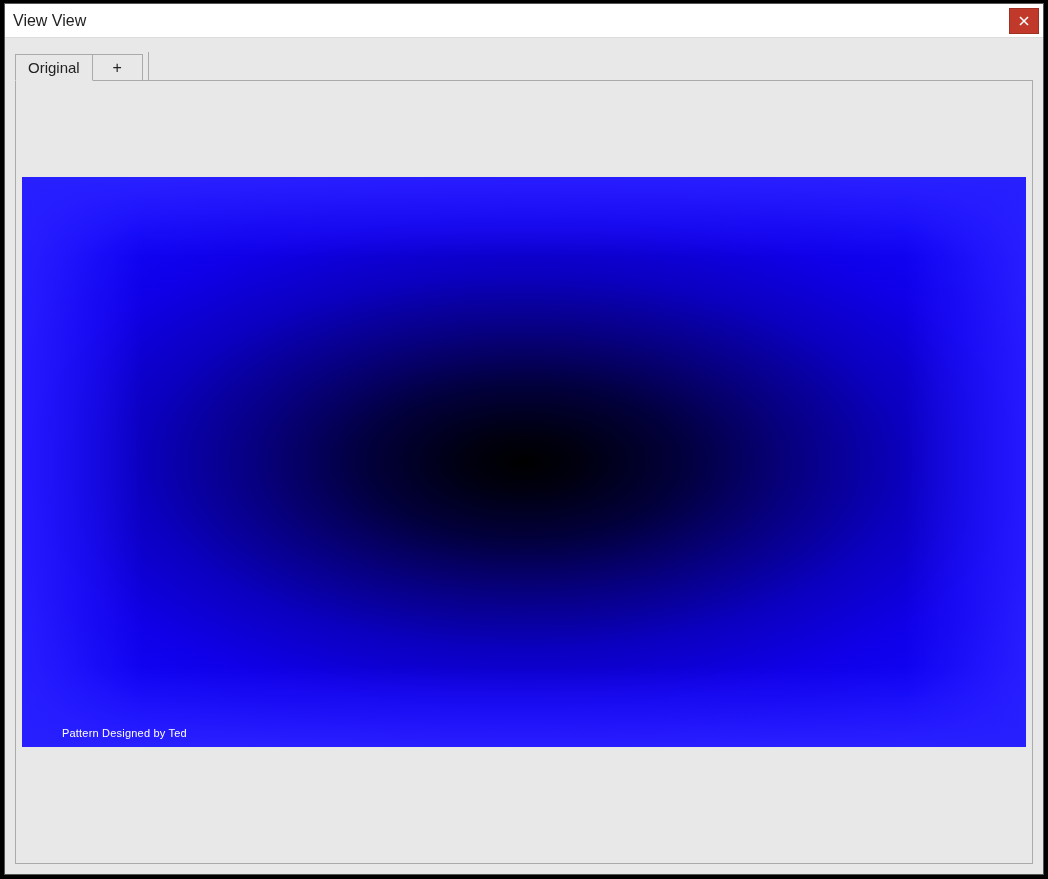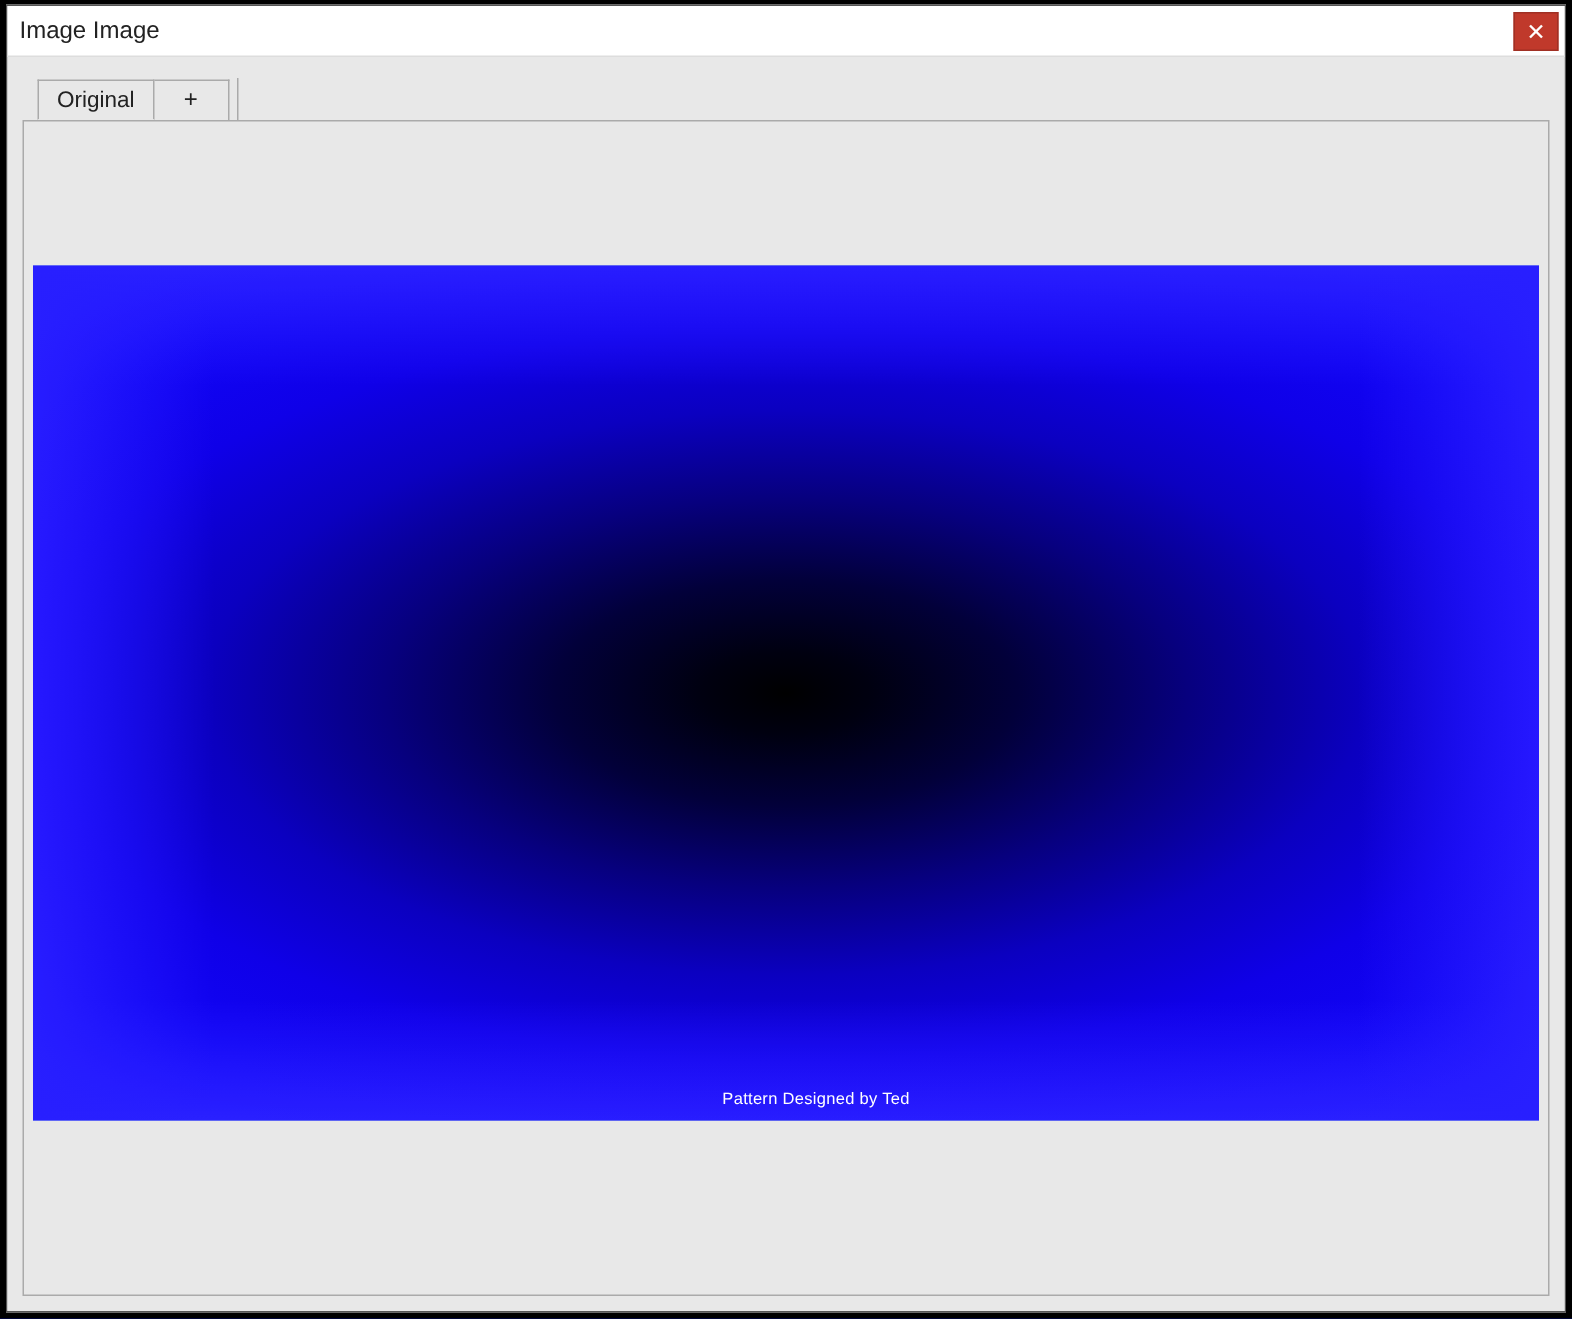--- a/index.html
+++ b/index.html
@@ -50,23 +50,23 @@
   }
   .close-btn svg { width: 10px; height: 10px; }
   .client-area {
     flex: 1;
     background: #e8e8e8;
     position: relative;
     padding: 14px 10px 10px 10px;
   }
   .tab-strip {
     display: flex;
-    align-items: flex-start;
+    align-items: center;
     height: 28px;
-    margin-left: 10px;
+    margin-left: 0;
   }
   .tab {
     padding: 4px 12px 4px 12px;
     font-size: 15px;
     color: #222;
     background: #e8e8e8;
     border: 1px solid #aaa;
     border-bottom: none;
     margin-right: 0;
     position: relative;
@@ -137,35 +137,35 @@
     background:
       linear-gradient(to right, #1818ff 0%, rgba(24,24,255,0) 12%, rgba(24,24,255,0) 88%, #1818ff 100%),
       linear-gradient(to bottom, #1a1aff 0%, rgba(26,26,255,0) 14%, rgba(26,26,255,0) 86%, #1a1aff 100%);
     mix-blend-mode: screen;
   }
   .pattern-caption {
     position: absolute;
     bottom: 8px;
     left: 0;
     right: 0;
-    text-align: center;
+    text-align: left;
     color: #ffffff;
     font-size: 11px;
     letter-spacing: 0.2px;
     font-family: "Segoe UI", Arial, sans-serif;
     margin-left: 40px;
   }
 </style>
 </head>
 <body>
 
 <div class="window">
 
   <div class="titlebar">
-    <span class="titlebar-title">Image Image</span>
+    <span class="titlebar-title">View View</span>
     <div class="close-btn">
       <svg viewBox="0 0 10 10">
         <line x1="1" y1="1" x2="9" y2="9" stroke="#fff" stroke-width="1.6"></line>
         <line x1="9" y1="1" x2="1" y2="9" stroke="#fff" stroke-width="1.6"></line>
       </svg>
     </div>
   </div>
 
   <div class="client-area">
 

